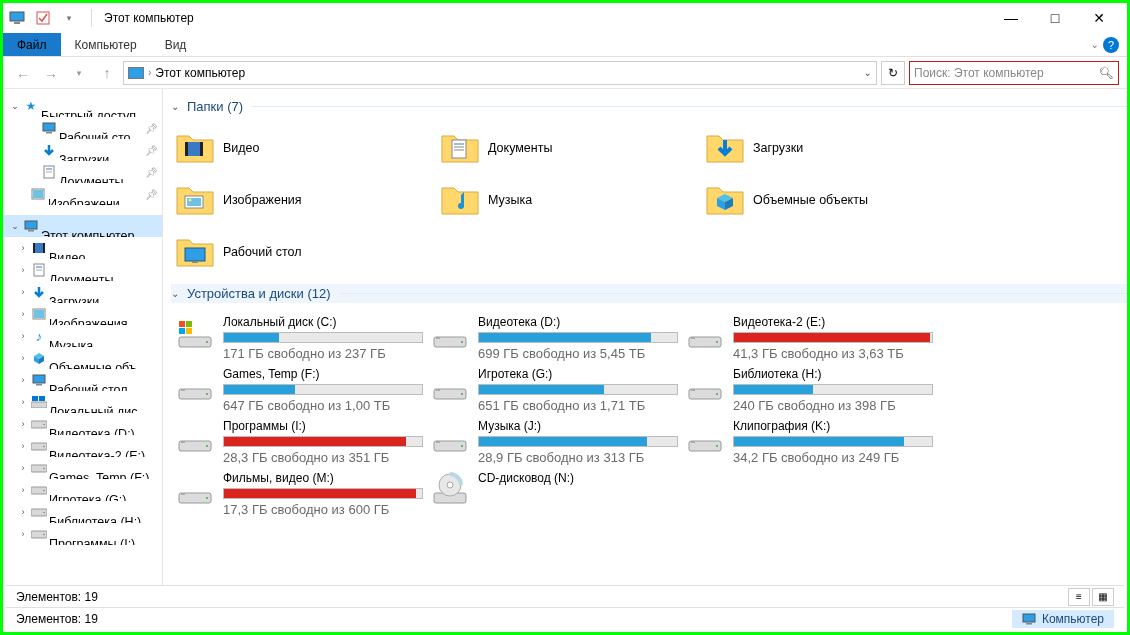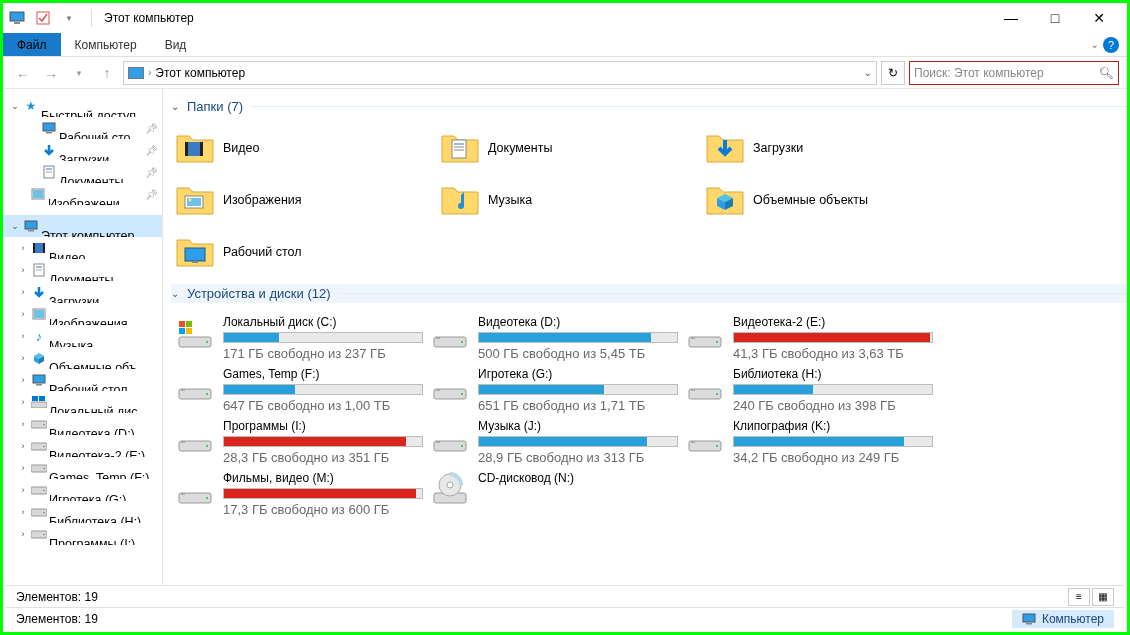--- a/index.html
+++ b/index.html
@@ -419,21 +419,21 @@
               <rect x="4" y="14" width="32" height="10" rx="2" fill="#dcdcdc" stroke="#999"></rect>
               <circle cx="32" cy="19" r="1" fill="#4a4"></circle>
               <rect x="6" y="14" width="4" height="2" fill="#aaa"></rect>
             </svg>
           </div>
     <div class="dbody">
             <div class="dname">Видеотека (D:)</div>
             <div class="dbar">
               <div class="fill blue" style="width:87%"></div>
             </div>
-     <div class="dfree">500 ГБ свободно из 5,45 ТБ</div>
+     <div class="dfree">699 ГБ свободно из 5,45 ТБ</div>
           </div>
         </div>
         <div class="drive">
           <div class="dico">
             <svg width="40" height="26">
               <rect x="4" y="14" width="32" height="10" rx="2" fill="#dcdcdc" stroke="#999"></rect>
               <circle cx="32" cy="19" r="1" fill="#4a4"></circle>
               <rect x="6" y="14" width="4" height="2" fill="#aaa"></rect>
             </svg>
           </div>

